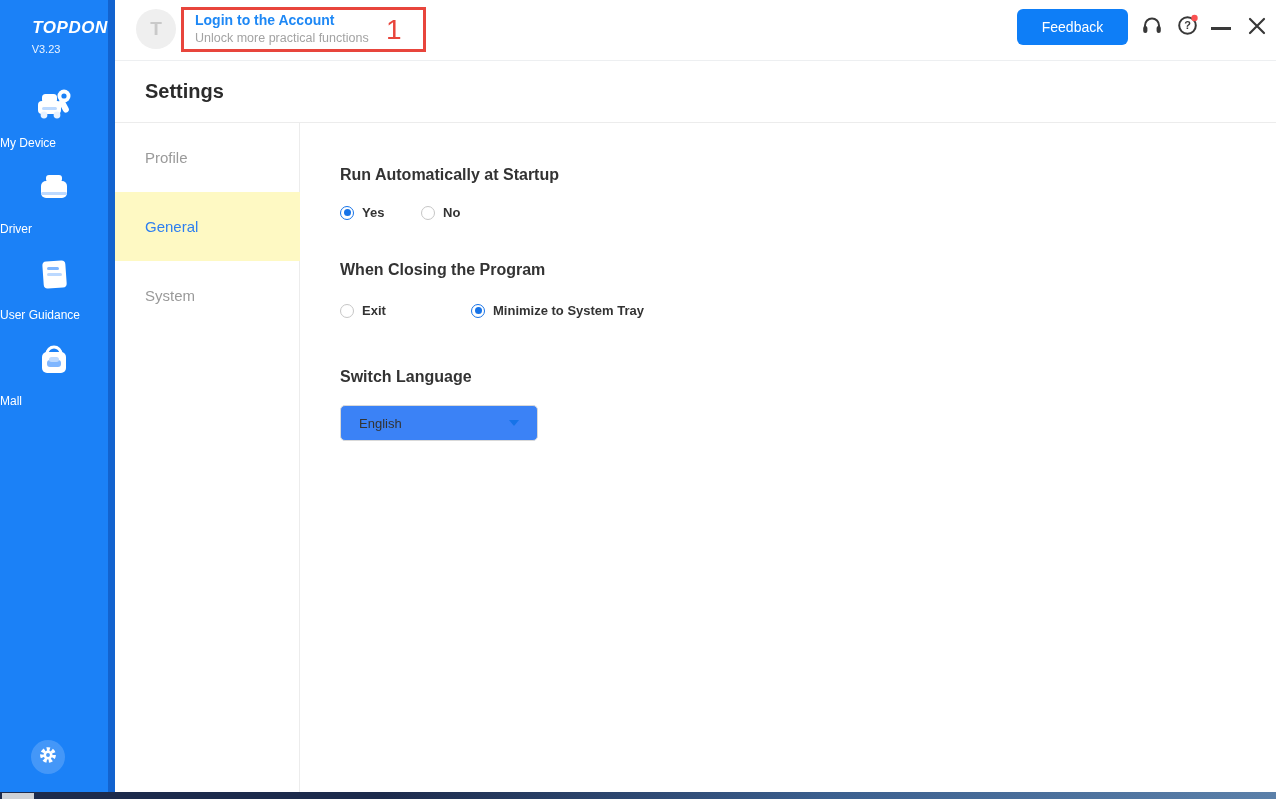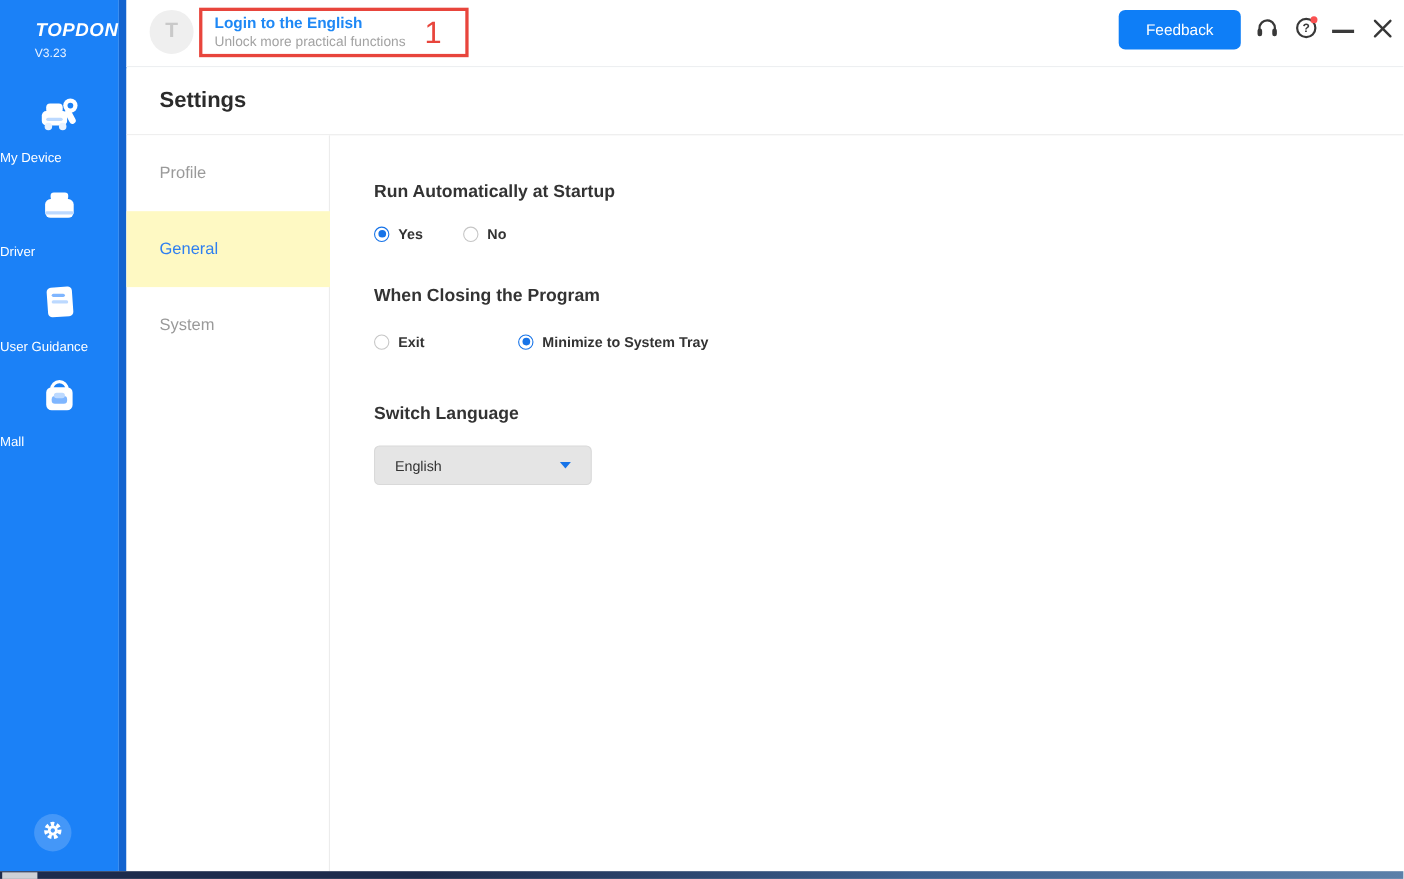--- a/index.html
+++ b/index.html
@@ -57,21 +57,21 @@
   
   .sec-heading { left:340px; font-size:16px; font-weight:600; color:#333; }
   .radio-opt { display:flex; align-items:center; cursor:pointer; }
   .radio { width:14px; height:14px; border-radius:50%; background:#fff; flex:0 0 auto;
            display:flex; align-items:center; justify-content:center; }
   .radio.sel { border:1.5px solid #1673e8; }
   .radio.sel::after { content:""; width:7px; height:7px; border-radius:50%; background:#1673e8; }
   .radio.unsel { border:1.5px solid #c6c6c6; }
   .radio-label { margin-left:8px; font-size:13px; font-weight:bold; color:#333; }
   .dropdown { left:340px; top:405px; width:198px; height:36px; border:1px solid #d9d9d9; border-radius:5px;
-              background:#e5e5e5; display:flex; align-items:center; padding:0 18px; cursor:pointer; }
+              background:#3b82f6; display:flex; align-items:center; padding:0 18px; cursor:pointer; }
   .dropdown-value { font-size:13px; color:#333; flex:1; }
   .caret { width:0; height:0; border-left:5px solid transparent; border-right:5px solid transparent;
            border-top:6px solid #1673e8; }
 </style>
 </head>
 <body>
 
 <div class="abs sidebar"></div>
 <div class="abs sidebar-edge"></div>
 <div class="abs logo">TOPDON</div>
@@ -134,21 +134,21 @@
       <circle cx="12" cy="12" r="6" fill="#fff"></circle>
       <circle cx="12" cy="12" r="2.6" fill="#4b9bf9"></circle>
     </svg>
   </span>
 </div>
 
 <div class="abs topbar"></div>
 <div class="abs avatar">
   <span>T</span>
 </div>
-<div class="abs login-title">Login to the English</div>
+<div class="abs login-title">Login to the Account</div>
 <div class="abs login-sub">Unlock more practical functions</div>
 <div class="abs annotation-box"></div>
 <div class="abs annotation-num">1</div>
 
 <button class="abs feedback-btn">Feedback</button>
 
 <div class="abs icon-btn headset">
   <span>
     <svg width="22" height="22" viewBox="0 0 22 22">
       <path d="M4 15 v-3.5 a7 7 0 0 1 14 0 V15" fill="none" stroke="#383838" stroke-width="2" stroke-linecap="round"></path>

